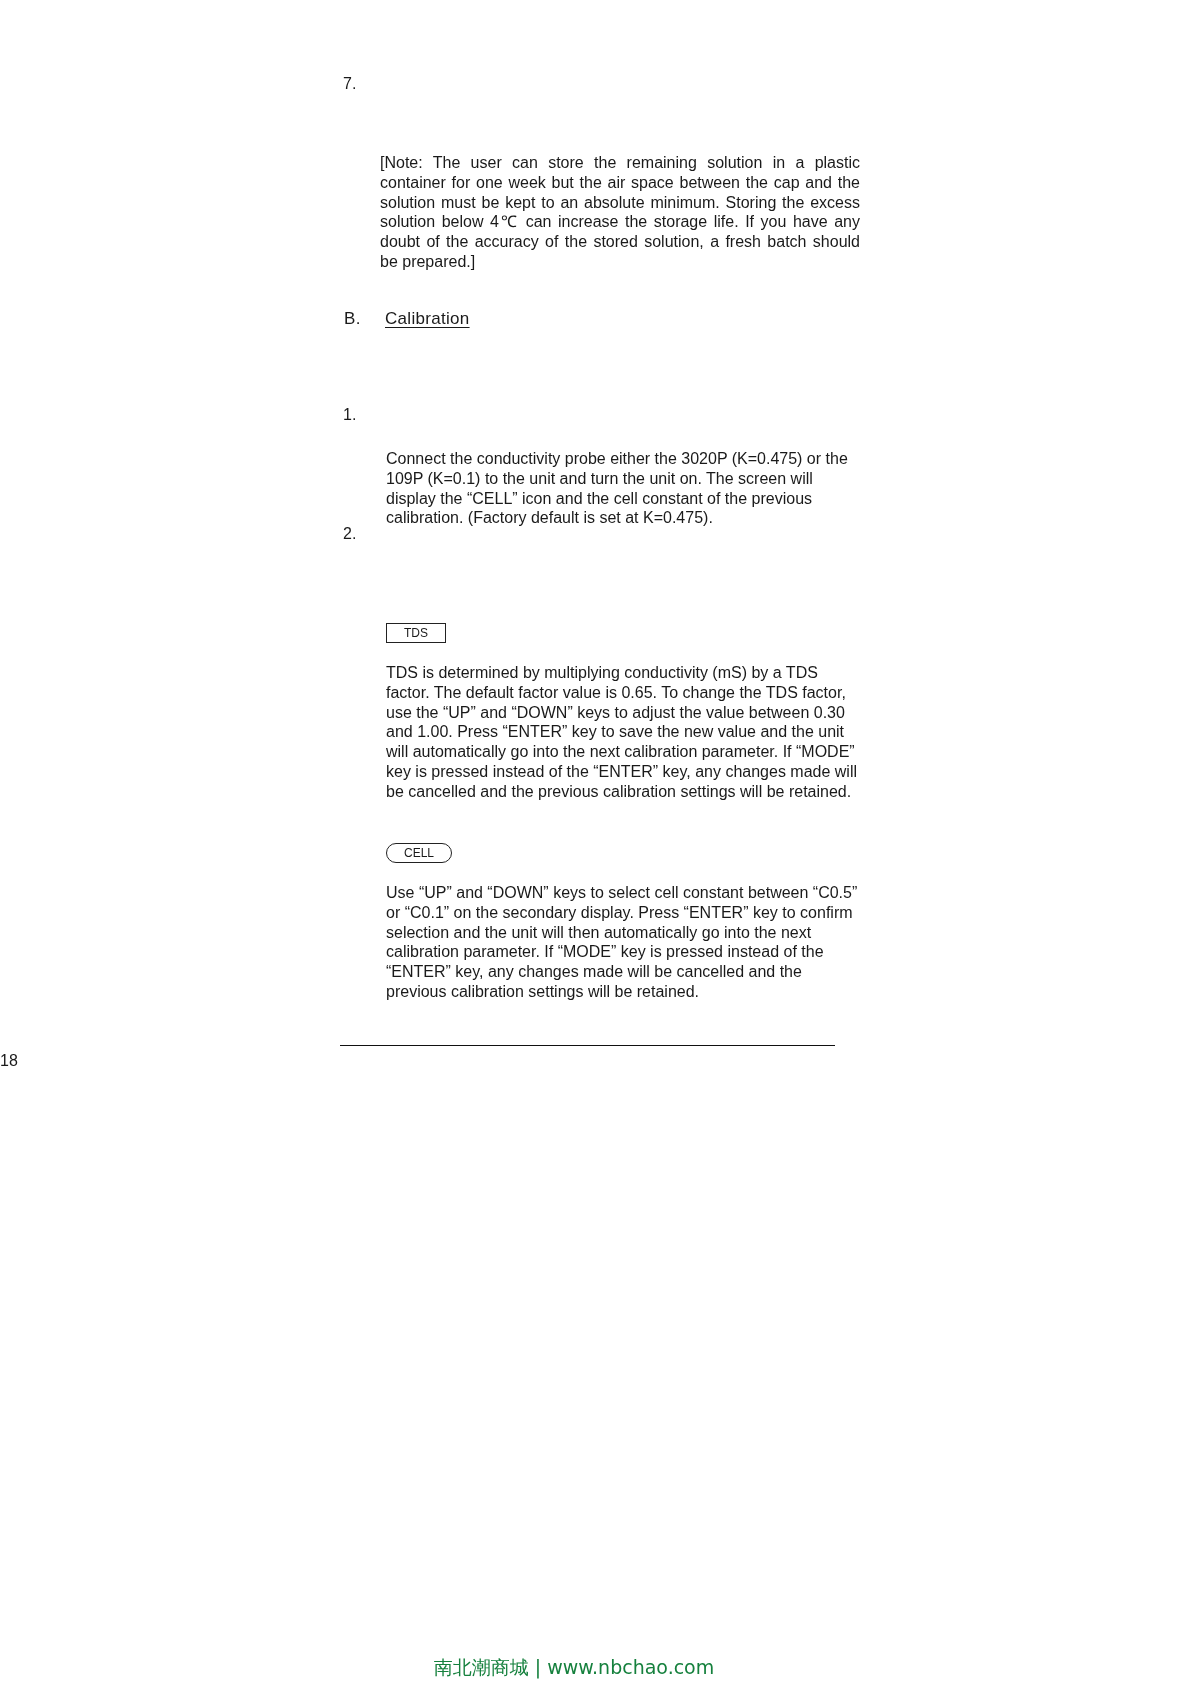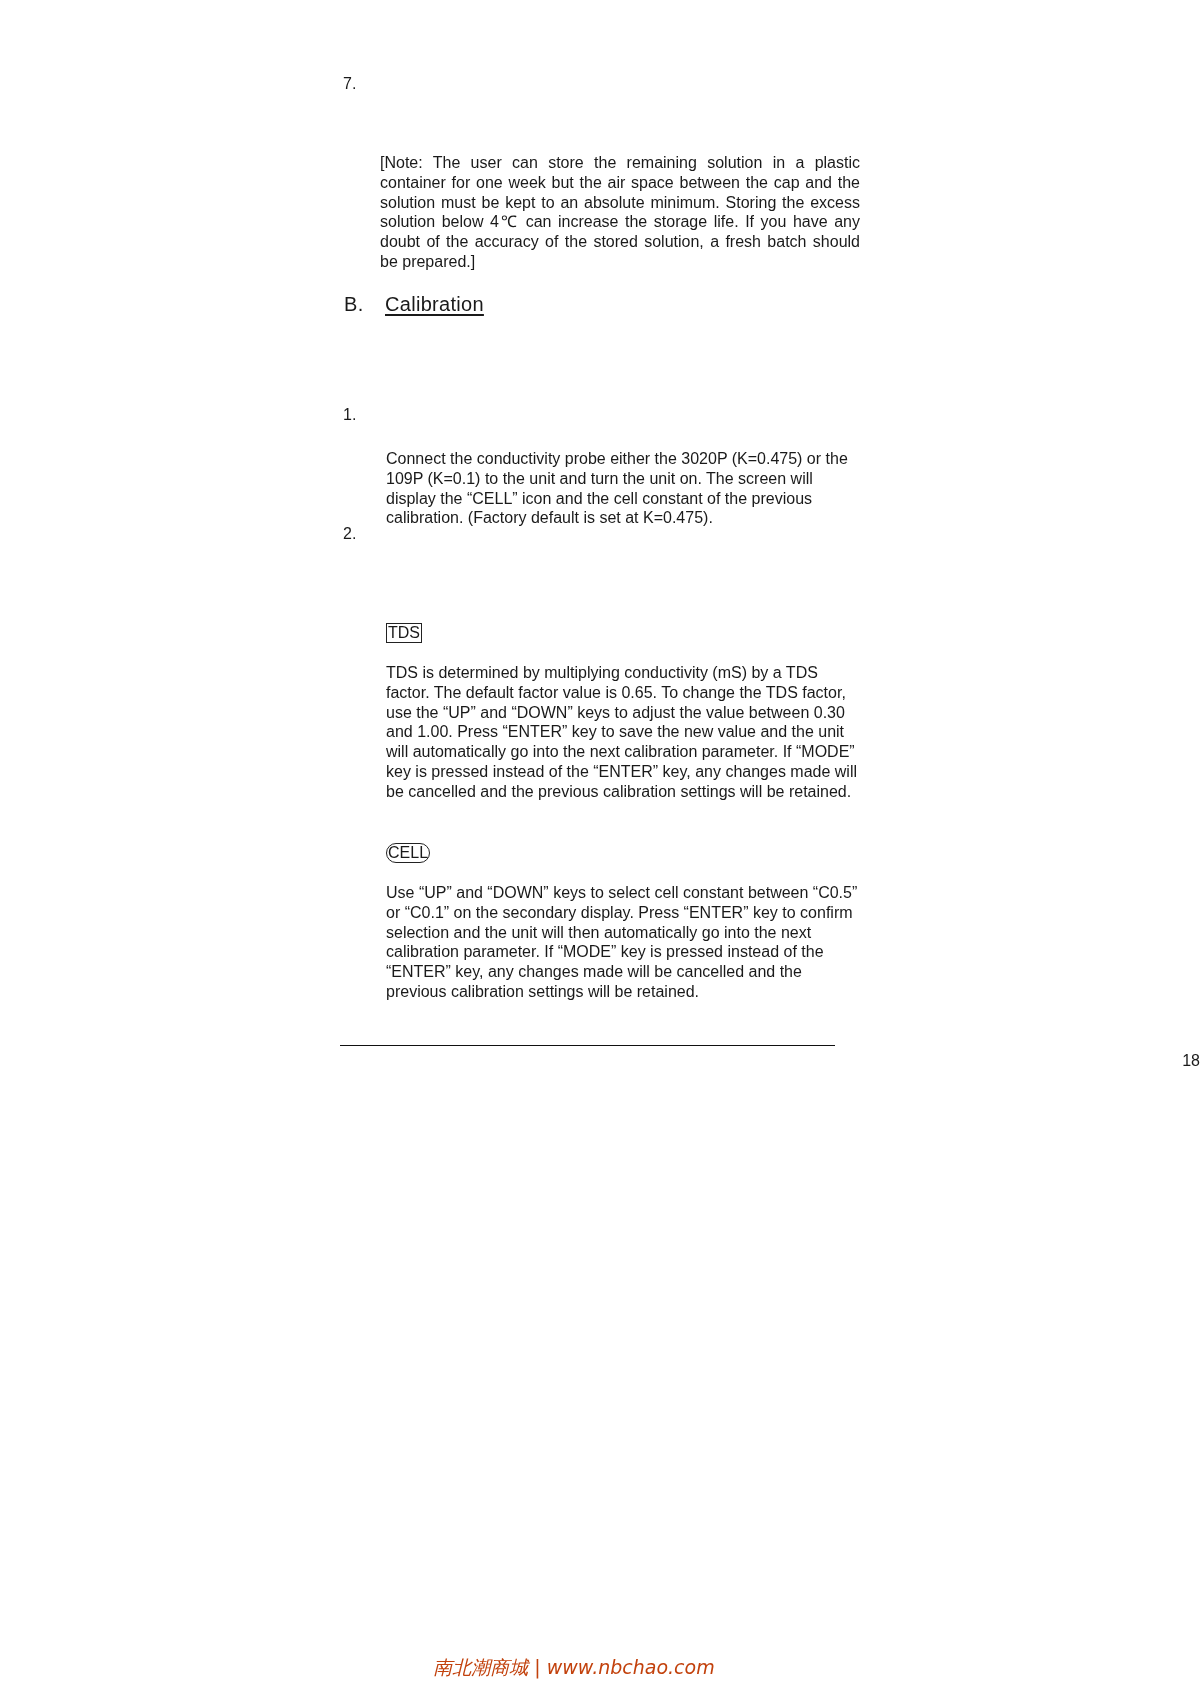--- a/index.html
+++ b/index.html
@@ -2,28 +2,28 @@
 <html><head>
 <meta charset="utf-8">
 <style>
   html, body { margin: 0; padding: 0; background: #ffffff; }
   body { width: 1200px; height: 1697px; position: relative; overflow: hidden;
          font-family: "Liberation Sans", sans-serif; color: #1a1a1a; }
   .page { position: absolute; left: 0; top: 0; width: 1200px; height: 1697px; }
   .p { position: absolute; font-size: 16px; line-height: 19.8px; margin: 0; }
   .num { position: absolute; font-size: 16px; line-height: 19.8px; }
   .just { text-align: justify; }
-  .heading { position: absolute; left: 344px; top: 292px; font-size: 20px; line-height: 24px; letter-spacing: 0.3px; }
+  .heading { position: absolute; left: 344px; top: 307px; font-size: 17px; line-height: 24px; letter-spacing: 0.3px; }
   .heading .letter { display: inline-block; width: 41px; }
   .heading .title { text-decoration: underline; text-underline-offset: 3px; }
-  .boxed { position: absolute; font-size: 16px; line-height: 18px; border: 1px solid #222; padding: 0 1px; }
+  .boxed { position: absolute; font-size: 12px; line-height: 18px; border: 1px solid #222; padding: 0 17px; }
   .rule { position: absolute; left: 340px; top: 1045px; width: 495px; height: 0; border-top: 1.5px solid #111; }
-  .pagenum { position: absolute; left: 0; width: 1200px; top: 1052px; text-align: right; font-size: 16px; }
+  .pagenum { position: absolute; left: 0; width: 1200px; top: 1052px; text-align: left; font-size: 16px; }
   .watermark { position: absolute; left: 0; width: 1148px; top: 1655px; text-align: center;
-               font-family: "DejaVu Sans", sans-serif; font-size: 19px; color: #c2410c; font-style: italic; }
+               font-family: "DejaVu Sans", sans-serif; font-size: 19px; color: #15803d; }
 </style>
 </head>
 <body>
 
 <div class="page">
 
   <span class="num" style="left:343px; top:74px;">7.</span>
   <p class="p just" style="left:380px; top:153px; width:480px;">[Note: The user can store the remaining solution in a plastic container for one week but the air space between the cap and the solution must be kept to an absolute minimum. Storing the excess solution below 4℃  can increase the storage life. If you have any doubt of the accuracy of the stored solution, a fresh batch should be prepared.]</p>
 
   <div class="heading">

